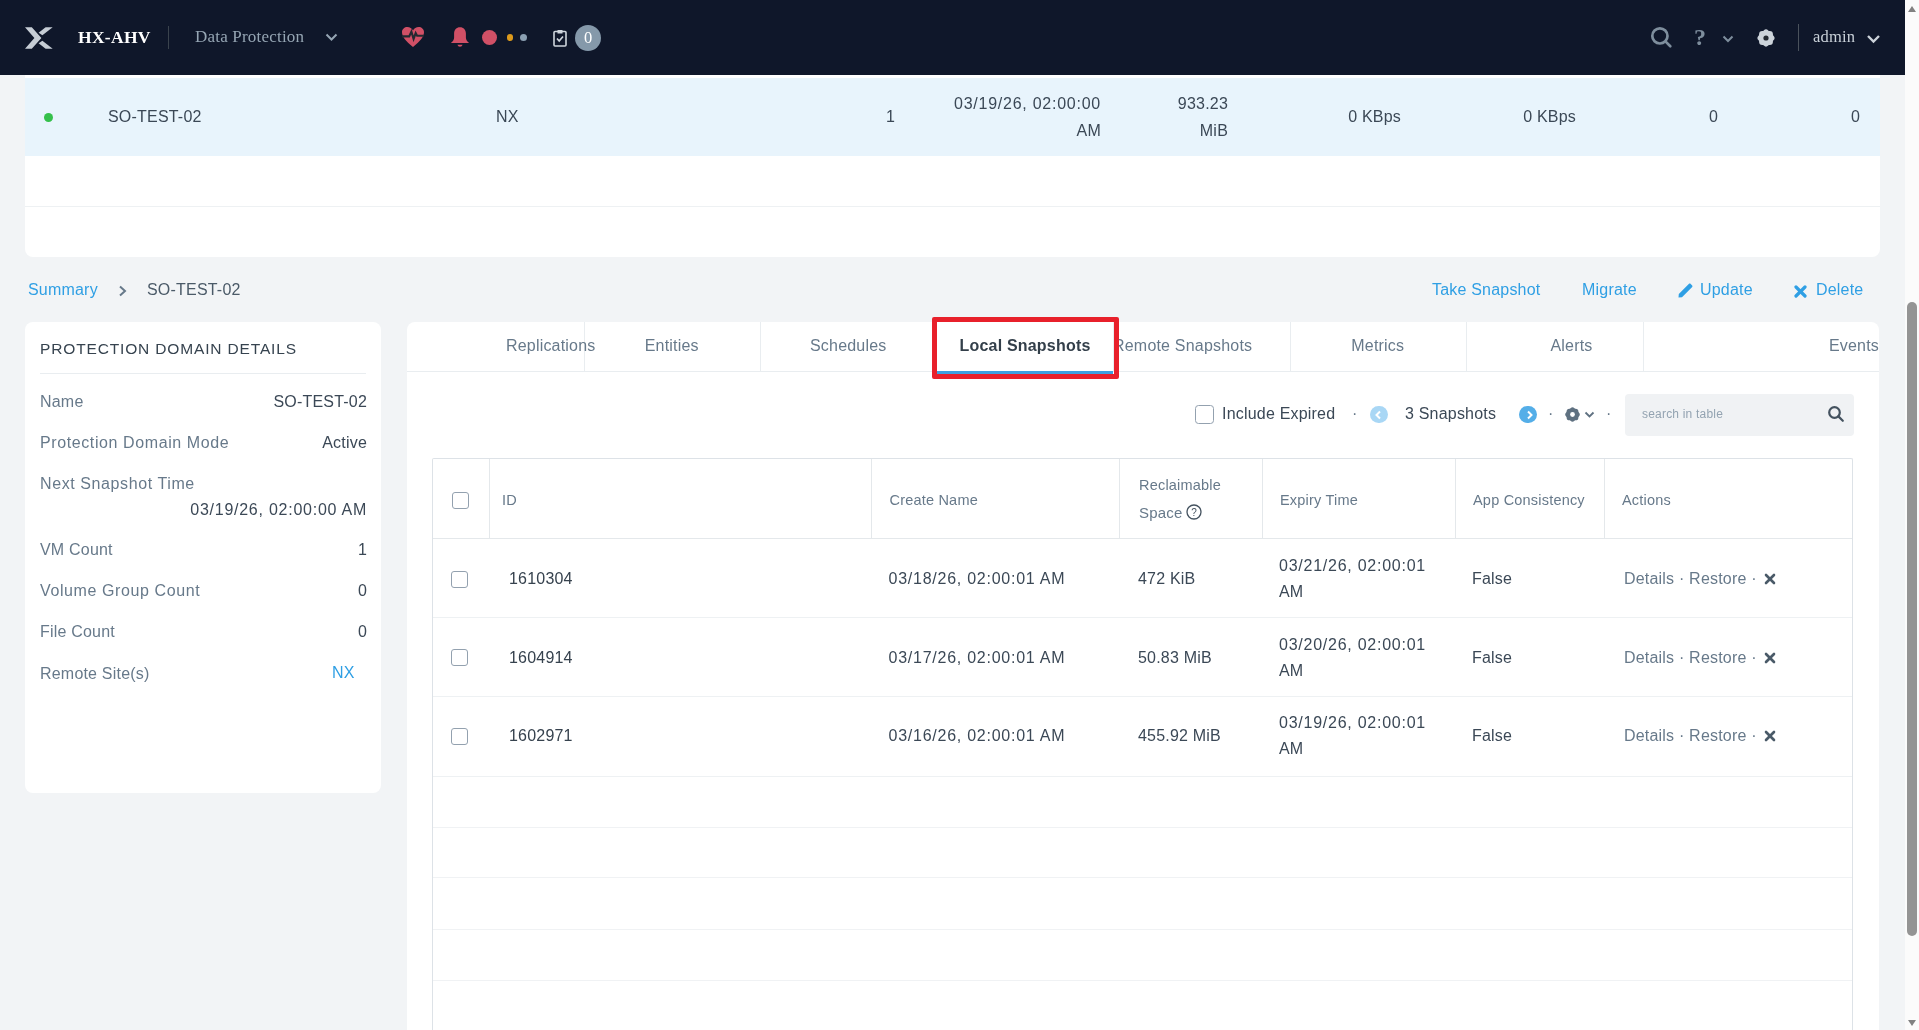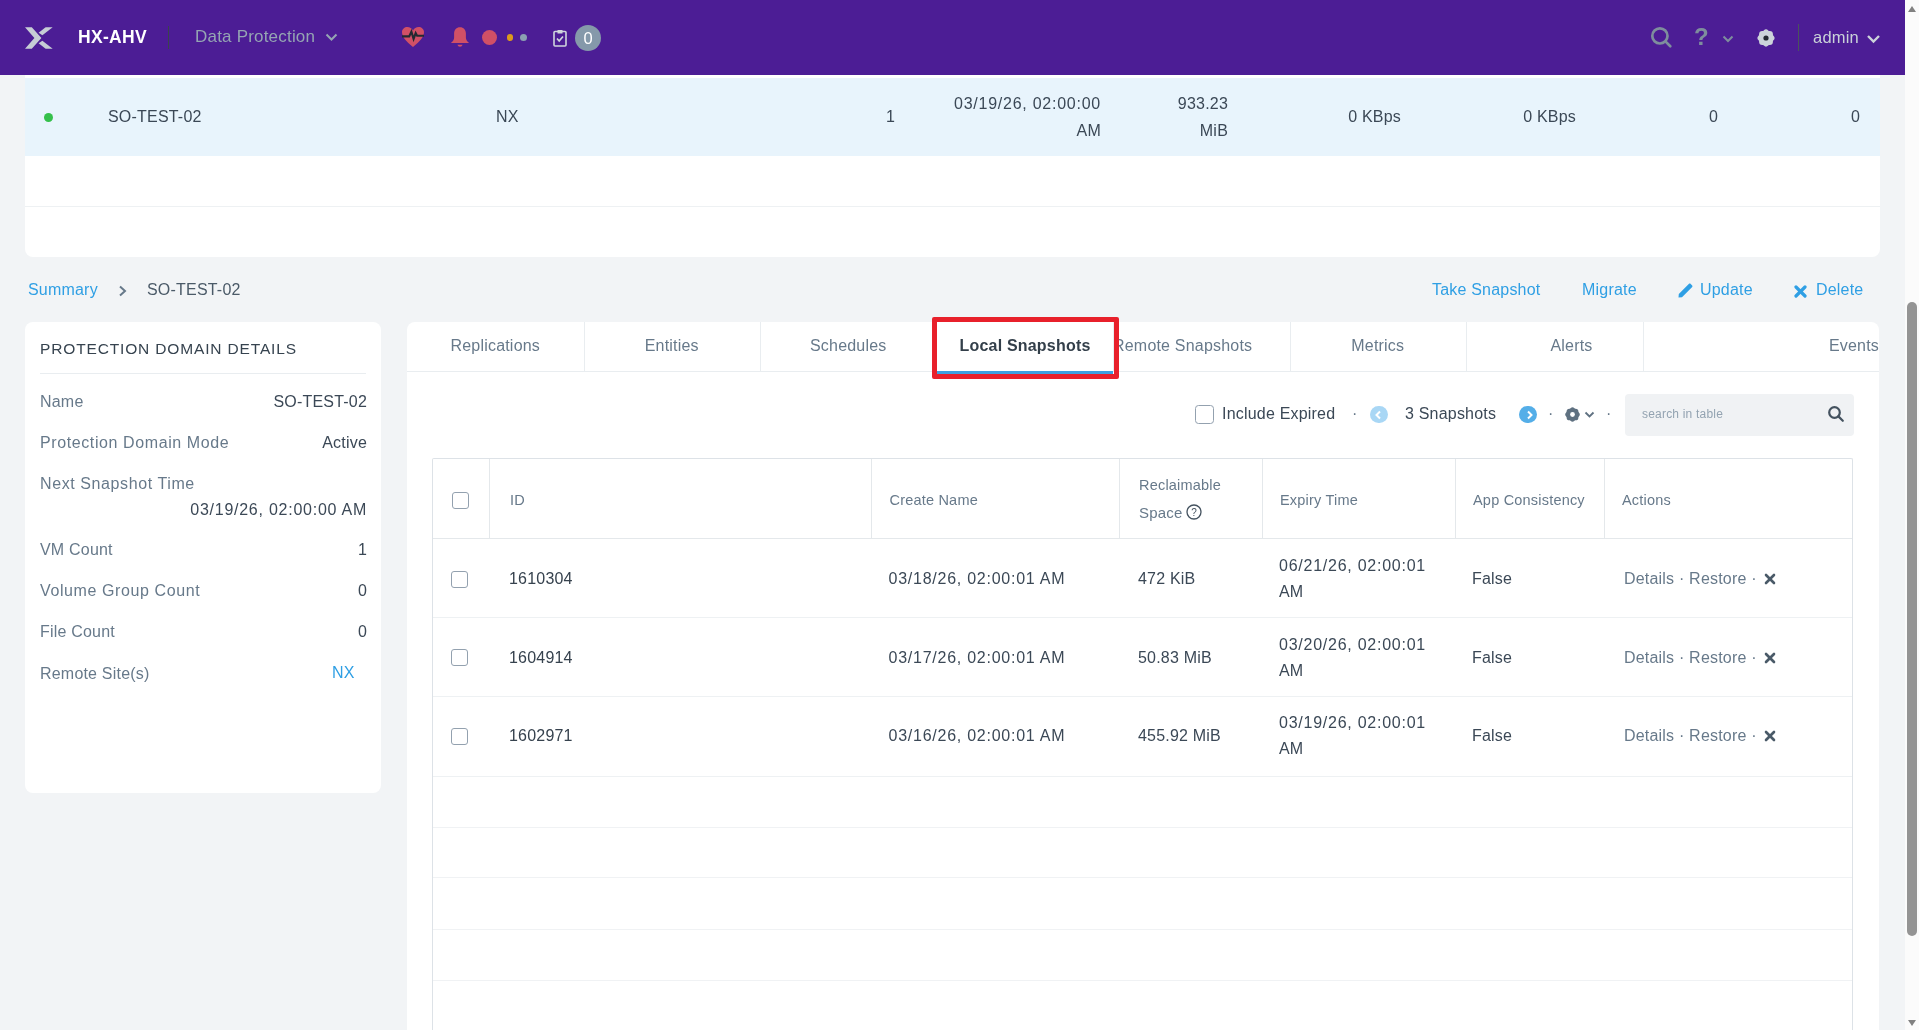--- a/index.html
+++ b/index.html
@@ -9,21 +9,21 @@
   .t { position:absolute; white-space:nowrap; font-size:16px; color:#3b4856; line-height:20px; letter-spacing:0.2px; }
   .d { letter-spacing:0.75px; }
   .tr { text-align:right; }
   .gray { color:#67798a; }
   .blue { color:#2f9fe4; }
   .card { position:absolute; background:#fff; }
 </style>
 </head>
 <body>
 
-<div class="a" style="left:0;top:0;width:1905px;height:75px;background:#4c1d95;">
+<div class="a" style="left:0;top:0;width:1905px;height:75px;background:#0f172a;font-family:Liberation Serif, serif;">
 
   <svg class="a" style="left:25px;top:27px;" width="28" height="22" viewBox="0 0 28 22">
     <polygon points="0,0.3 6.8,0.3 16.4,11 6.8,21.7 0,21.7 9.4,11" fill="#c6cdd5"></polygon>
     <polygon points="20.6,0.3 27.7,0.3 17.4,8.2 13.6,5.8" fill="#c6cdd5"></polygon>
     <polygon points="13.6,16.2 17.4,13.8 27.7,21.7 20.6,21.7" fill="#c6cdd5"></polygon>
   </svg>
   <div class="t" style="left:78px;top:27px;font-size:17.5px;font-weight:bold;color:#fff;letter-spacing:0.3px;">HX-AHV</div>
   <div class="a" style="left:168px;top:26px;width:1px;height:23px;background:#3a434d;"></div>
   <div class="t" style="left:195px;top:27px;font-size:17px;color:#95a5b3;">Data Protection</div>
   <svg class="a" style="left:325px;top:33px;" width="13" height="9" viewBox="0 0 13 9">
@@ -137,21 +137,21 @@
 
 <div class="a" style="left:407px;top:322px;width:1472px;height:50px;">
   <div class="a" style="left:0;top:49px;width:1472px;height:1px;background:#e9edf0;"></div>
   <div class="a" style="left:176.5px;top:0;width:1px;height:49px;background:#e9edf0;"></div>
   <div class="a" style="left:353px;top:0;width:1px;height:49px;background:#e9edf0;"></div>
   <div class="a" style="left:529.5px;top:0;width:1px;height:49px;background:#e9edf0;"></div>
   <div class="a" style="left:706px;top:0;width:1px;height:49px;background:#e9edf0;"></div>
   <div class="a" style="left:882.5px;top:0;width:1px;height:49px;background:#e9edf0;"></div>
   <div class="a" style="left:1059px;top:0;width:1px;height:49px;background:#e9edf0;"></div>
   <div class="a" style="left:1235.5px;top:0;width:1px;height:49px;background:#e9edf0;"></div>
-  <div class="t gray" style="left:0;top:14px;width:176.5px;text-align:center;">Replications</div>
+  <div class="t gray" style="left:12px;top:14px;width:176.5px;text-align:right;">Replications</div>
   <div class="t gray" style="left:176.5px;top:14px;width:176.5px;text-align:center;">Entities</div>
   <div class="t gray" style="left:353px;top:14px;width:176.5px;text-align:center;">Schedules</div>
   <div class="a" style="left:530px;top:0;width:176px;height:49px;background:#fff;"></div>
   <div class="t" style="left:529.5px;top:14px;width:177px;text-align:center;color:#333f4a;font-weight:bold;">Local Snapshots</div>
   <div class="a" style="left:530px;top:49px;width:176px;height:2.6px;background:#3e9fe0;"></div>
   <div class="t gray" style="left:706px;top:14px;width:176.5px;">Remote Snapshots</div>
   <div class="t gray" style="left:882.5px;top:14px;width:176.5px;text-align:center;">Metrics</div>
   <div class="t gray" style="left:1059px;top:14px;width:211px;text-align:center;">Alerts</div>
   <div class="t gray" style="left:1235.5px;top:14px;width:236.5px;text-align:right;">Events</div>
 </div>
@@ -195,40 +195,40 @@
   <div class="a" style="left:0;top:0;width:1419px;height:80px;">
     <div class="a" style="left:56px;top:0;width:1px;height:80px;background:#e4e8eb;"></div>
     <div class="a" style="left:438px;top:0;width:1px;height:80px;background:#e4e8eb;"></div>
     <div class="a" style="left:686px;top:0;width:1px;height:80px;background:#e4e8eb;"></div>
     <div class="a" style="left:828.5px;top:0;width:1px;height:80px;background:#e4e8eb;"></div>
     <div class="a" style="left:1022px;top:0;width:1px;height:80px;background:#e4e8eb;"></div>
     <div class="a" style="left:1170.5px;top:0;width:1px;height:80px;background:#e4e8eb;"></div>
     <div class="a" style="left:0;top:79px;width:1419px;height:1px;background:#e4e8eb;"></div>
   </div>
   <div class="a" style="left:19px;top:32.5px;width:17px;height:17px;border:1.6px solid #93a1af;border-radius:3px;"></div>
-  <div class="t gray" style="left:77px;top:31px;font-size:14.5px;">ID</div>
+  <div class="t gray" style="left:69px;top:31px;font-size:14.5px;">ID</div>
   <div class="t gray" style="left:456.5px;top:31px;font-size:14.5px;">Create Name</div>
   <div class="t gray" style="left:706px;top:16px;font-size:14.5px;">Reclaimable</div>
   <div class="t gray" style="left:706px;top:44px;font-size:15px;">Space</div>
   <svg class="a" style="left:753px;top:45px;" width="16" height="16" viewBox="0 0 16 16">
     <circle cx="8" cy="8" r="7" fill="none" stroke="#44525f" stroke-width="1.3"></circle>
     <text x="8" y="11.5" text-anchor="middle" font-size="10" fill="#44525f" font-family="Liberation Sans">?</text>
   </svg>
   <div class="t gray" style="left:847px;top:31px;font-size:14.5px;">Expiry Time</div>
   <div class="t gray" style="left:1040px;top:31px;font-size:14.5px;">App Consistency</div>
   <div class="t gray" style="left:1189px;top:31px;font-size:14.5px;">Actions</div>
 
   <div class="a" style="left:19px;top:70.5px;"></div>
 </div>
 
 <div class="a" style="left:451px;top:570.5px;width:17px;height:17px;border:1.6px solid #93a1af;border-radius:3px;background:#fff;"></div>
 <div class="t" style="left:509px;top:569px;color:#36424e;">1610304</div>
 <div class="t d" style="left:888.5px;top:569px;">03/18/26, 02:00:01 AM</div>
 <div class="t" style="left:1138px;top:569px;">472 KiB</div>
-<div class="t d" style="left:1279px;top:556px;">06/21/26, 02:00:01</div>
+<div class="t d" style="left:1279px;top:556px;">03/21/26, 02:00:01</div>
 <div class="t" style="left:1279px;top:582px;">AM</div>
 <div class="t" style="left:1472px;top:569px;">False</div>
 <div class="t gray" style="left:1624px;top:569px;">Details · Restore ·</div>
 <svg class="a" style="left:1764px;top:573px;" width="12" height="12" viewBox="0 0 12 12">
   <line x1="2" y1="2" x2="10" y2="10" stroke="#4a5a68" stroke-width="2.6" stroke-linecap="round"></line>
   <line x1="10" y1="2" x2="2" y2="10" stroke="#4a5a68" stroke-width="2.6" stroke-linecap="round"></line>
 </svg>
 <div class="a" style="left:433px;top:617px;width:1419px;height:1px;background:#eef1f3;"></div>
 
 <div class="a" style="left:451px;top:649px;width:17px;height:17px;border:1.6px solid #93a1af;border-radius:3px;background:#fff;"></div>

